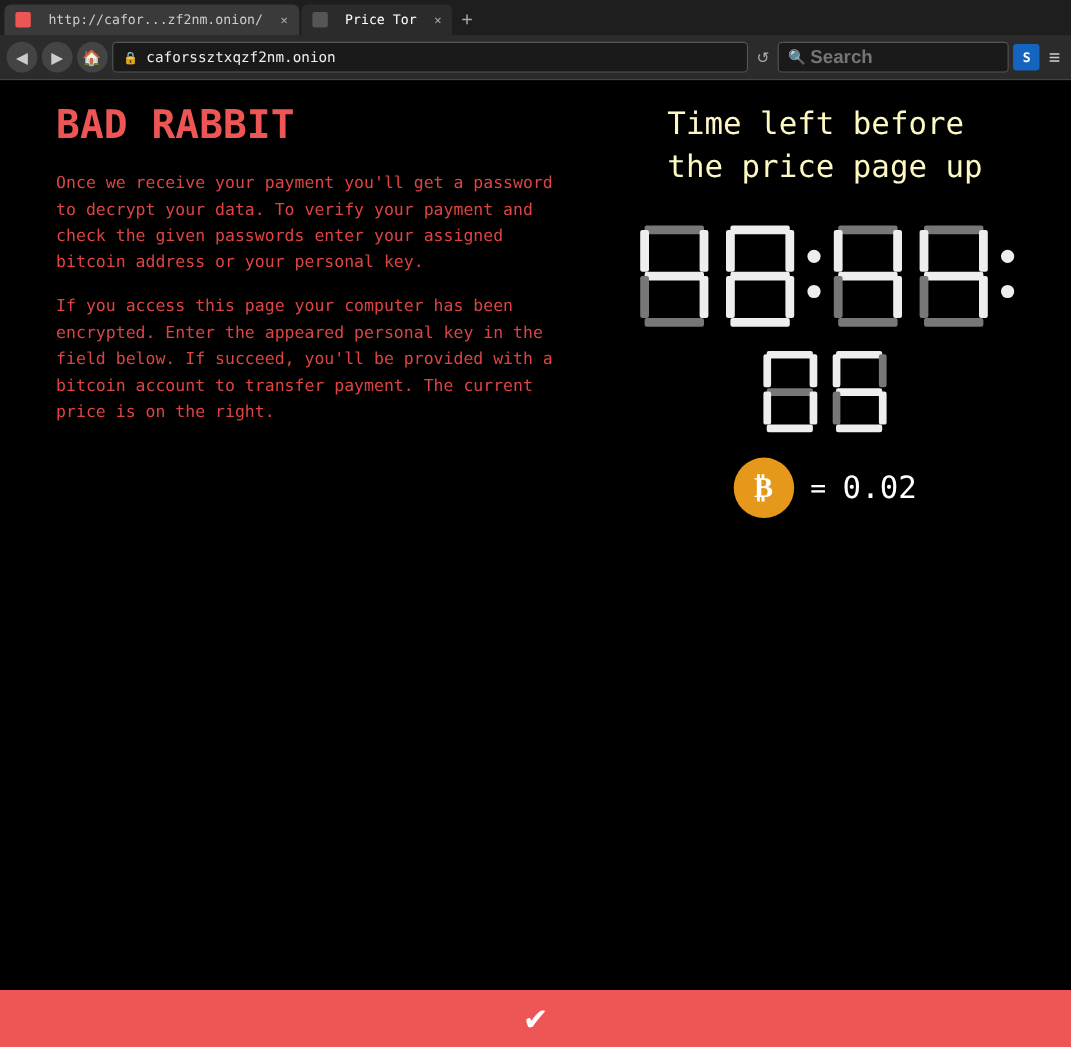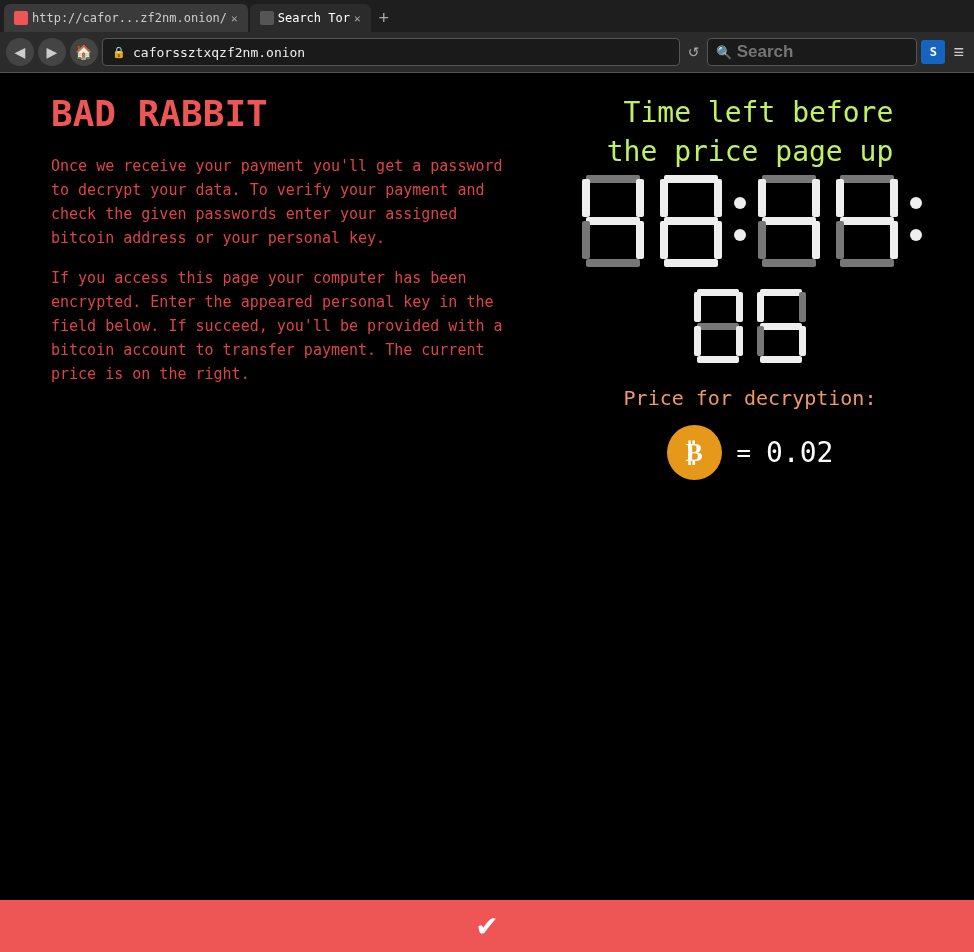--- a/index.html
+++ b/index.html
@@ -27,21 +27,21 @@
     }
     .tab {
       display: flex;
       align-items: center;
       padding: 4px 10px;
       border-radius: 6px 6px 0 0;
       font-size: 12px;
       color: #ccc;
       background: #3a3a3a;
       cursor: pointer;
-      gap: 4px;
+      gap: 16px;
       height: 28px;
     }
     .tab.active {
       background: #2b2b2b;
       color: #fff;
     }
     .tab-close {
       font-size: 11px;
       color: #aaa;
       cursor: pointer;
@@ -179,25 +179,26 @@
     .body-text {
       color: #d44;
       font-size: 15px;
       font-family: monospace;
       line-height: 1.6;
       margin-bottom: 16px;
     }
 
     
     .timer-title {
-      color: #bef264;
+      color: #fef9c3;
       font-size: 28px;
       font-family: monospace;
-      text-align: right;
+      text-align: left;
       line-height: 1.4;
+      margin-bottom: 30px;
     }
 
     
     .timer-display {
       display: flex;
       align-items: center;
       justify-content: center;
       gap: 8px;
       margin-bottom: 15px;
     }
@@ -353,21 +354,21 @@
 <div class="browser-chrome">
 
   <div class="tab-bar">
     <div class="tab">
       <span class="favicon"></span>
       <span>http://cafor...zf2nm.onion/</span>
       <span class="tab-close">✕</span>
     </div>
     <div class="tab active">
       <span class="favicon" style="background:#555;"></span>
-      <span>Search Tor</span>
+      <span>Price Tor</span>
       <span class="tab-close">✕</span>
     </div>
     <button class="tab-new">+</button>
   </div>
 
   <div class="nav-bar">
     <button class="nav-btn">◀</button>
     <button class="nav-btn">▶</button>
     <button class="nav-btn">🏠</button>
     <div class="url-bar">
@@ -465,21 +466,20 @@
         <div class="seg seg-top on" style="width:42px;left:6px;top:3px;height:7px;"></div>
         <div class="seg seg-tl on" style="left:3px;top:6px;width:7px;height:30px;"></div>
         <div class="seg seg-tr" style="right:3px;top:6px;width:7px;height:30px;"></div>
         <div class="seg seg-mid on" style="width:42px;left:6px;top:37px;height:7px;"></div>
         <div class="seg seg-bl" style="left:3px;top:40px;width:7px;height:30px;"></div>
         <div class="seg seg-br on" style="right:3px;top:40px;width:7px;height:30px;"></div>
         <div class="seg seg-bot on" style="width:42px;left:6px;top:70px;height:7px;"></div>
       </div>
     </div>
 
-    <div class="price-label">Price for decryption:</div>
     <div class="price-row">
       <div class="bitcoin-icon">
         <span>₿</span>
       </div>
       <span class="price-equals">=</span>
       <span class="price-value">0.02</span>
     </div>
   </div>
 </div>
 

